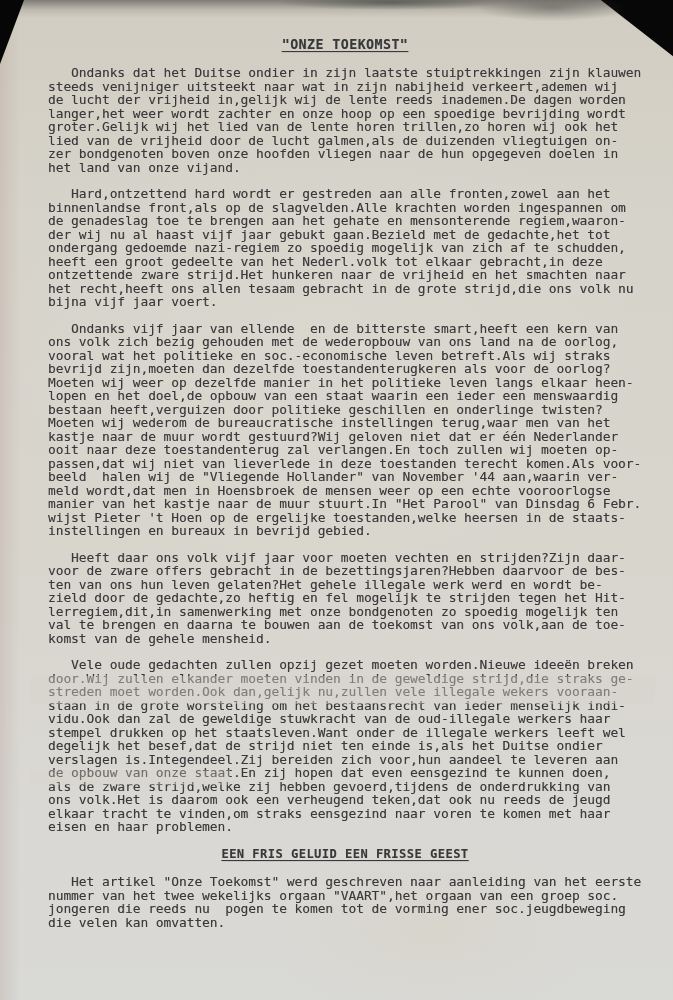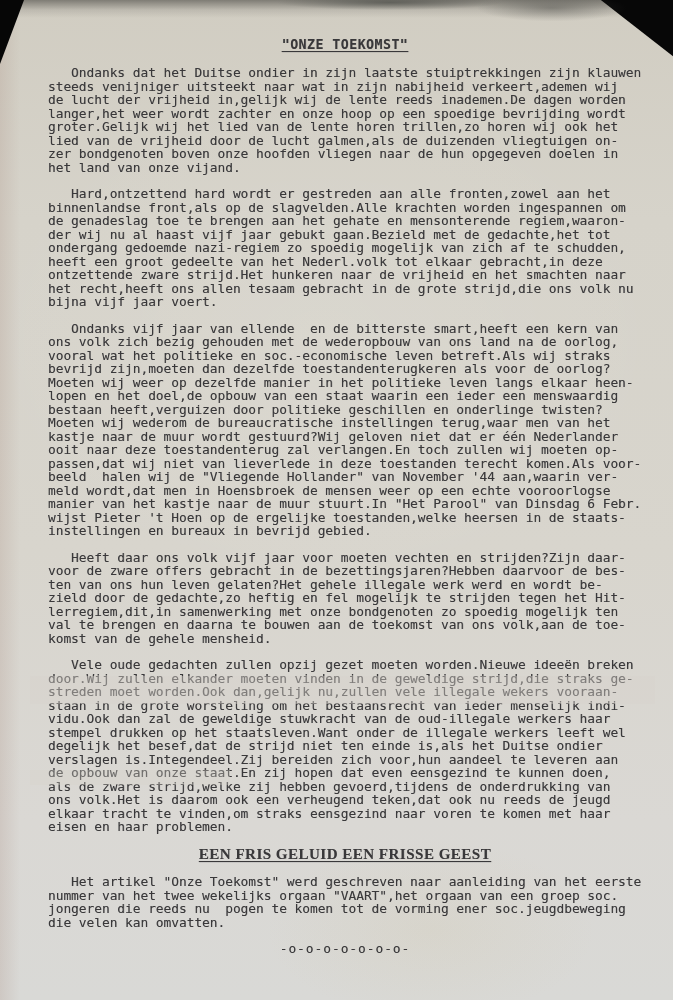--- a/index.html
+++ b/index.html
@@ -80,28 +80,27 @@
   }
   .para {
     margin:13px; padding:0;
     font-size:12.8px;
     line-height:13.5px;
     white-space:pre;
     letter-spacing:0px;
   }
   .section-heading {
     margin:14px; padding:0;
-    font-size:15px; font-weight:bold;
+    font-size:12px; font-weight:bold;
     line-height:13.5px;
     text-align:center;
     text-decoration:underline;
     text-underline-offset:2px;
     letter-spacing:0.5px;
     white-space:pre;
-    font-family:Liberation Serif, serif;
   }
   .divider {
     margin:0; padding:0;
     font-size:12.8px;
     line-height:14px;
     text-align:center;
     letter-spacing:1px;
     white-space:pre;
   }
 </style>
@@ -170,18 +169,17 @@
 de opbouw van onze staat.En zij hopen dat even eensgezind te kunnen doen,
 als de zware strijd,welke zij hebben gevoerd,tijdens de onderdrukking van
 ons volk.Het is daarom ook een verheugend teken,dat ook nu reeds de jeugd
 elkaar tracht te vinden,om straks eensgezind naar voren te komen met haar
 eisen en haar problemen.</div>
     <h2 class="section-heading">EEN FRIS GELUID EEN FRISSE GEEST</h2>
     <div class="para">   Het artikel "Onze Toekomst" werd geschreven naar aanleiding van het eerste
 nummer van het twee wekelijks orgaan "VAART",het orgaan van een groep soc.
 jongeren die reeds nu  pogen te komen tot de vorming ener soc.jeugdbeweging
 die velen kan omvatten.</div>
-    <div class="divider">-o-o-o-o-o-o-o-</div>
   </div>
 
   <div class="fade-patch"></div>
   <div class="fade-patch2"></div>
 </div>
 
 </body></html>

